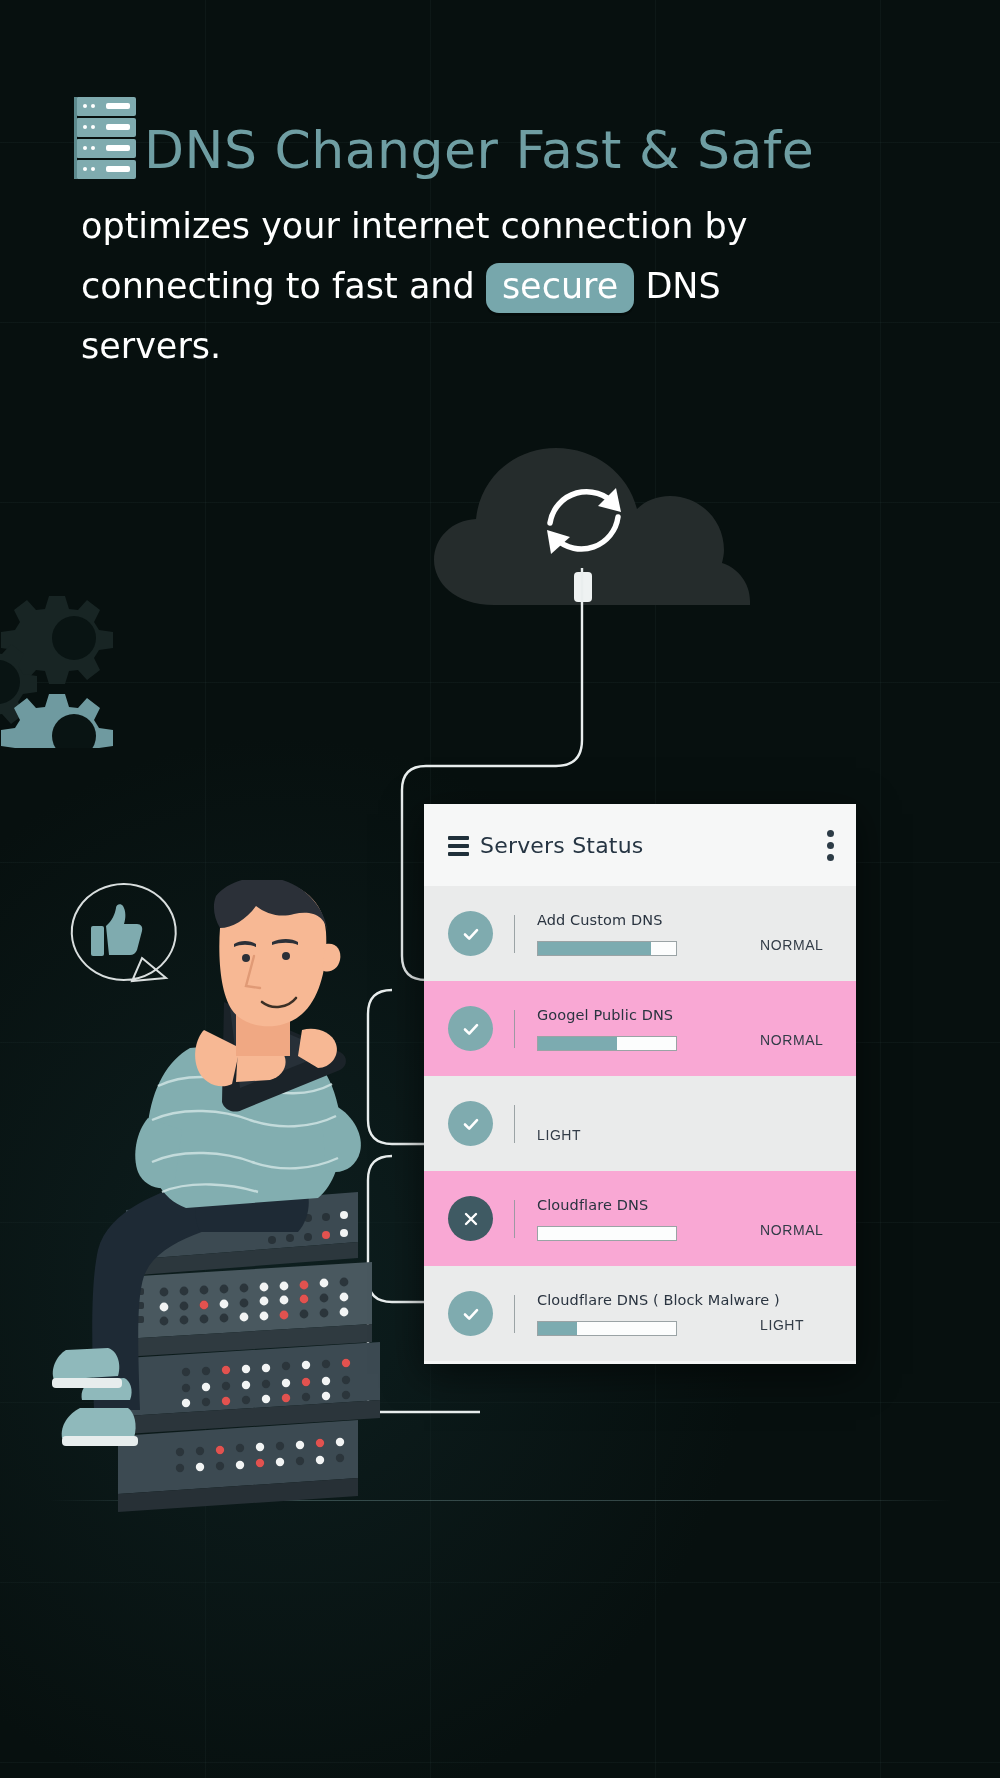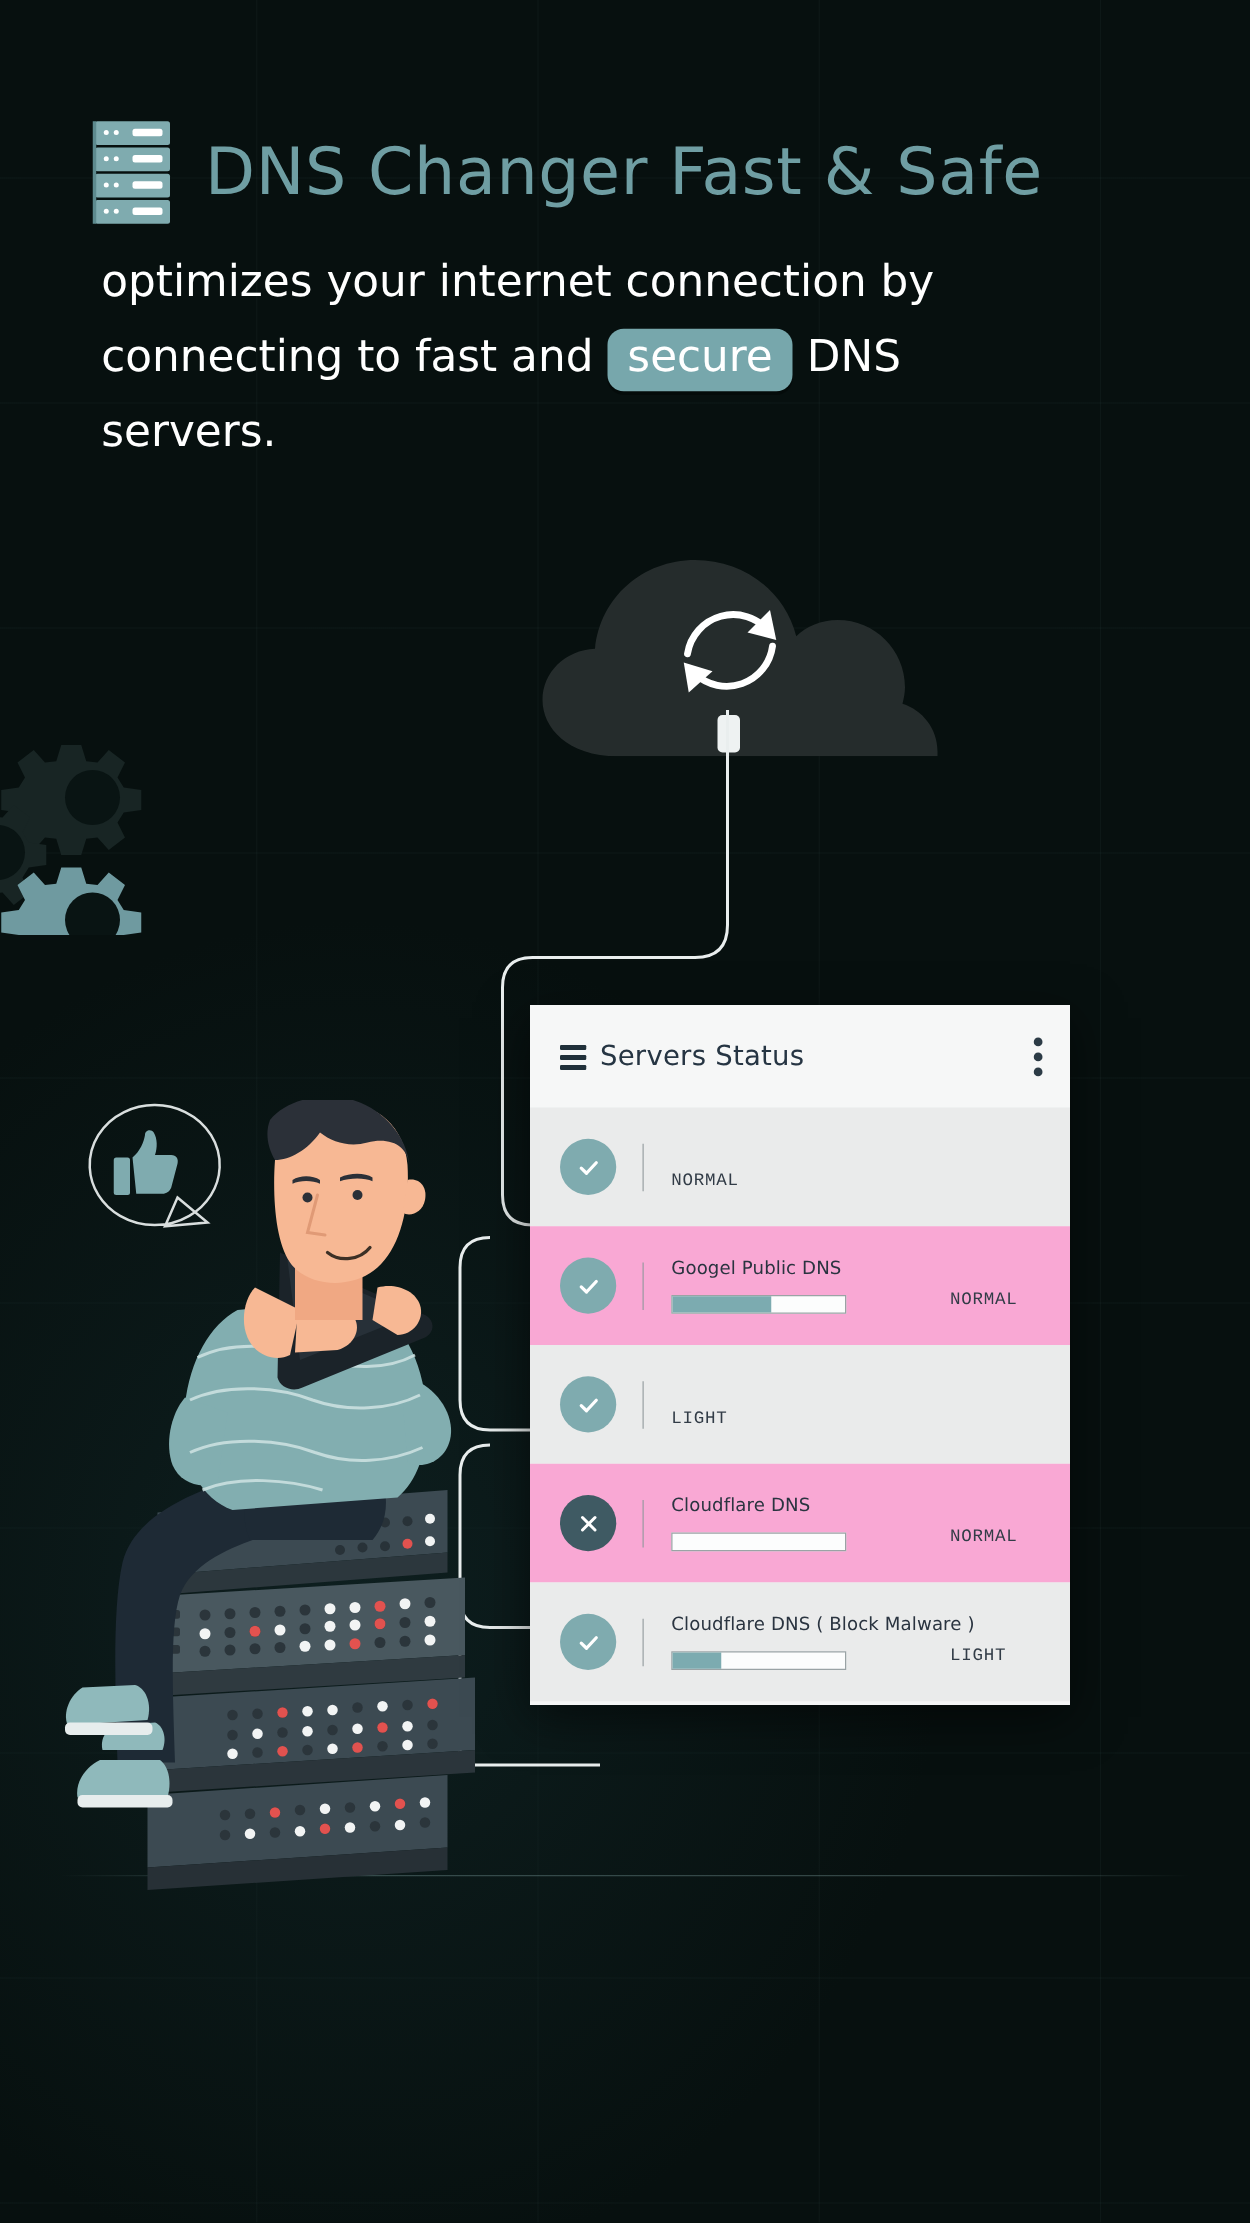--- a/index.html
+++ b/index.html
@@ -24,21 +24,21 @@
     position:absolute; inset:0;
     background:radial-gradient(ellipse 70% 45% at 28% 72%, rgba(16,36,37,.75) 0%, rgba(7,16,15,0) 68%);
   }
   #floor-line{
     position:absolute; left:48px; right:48px; top:1500px; height:1px;
     background:linear-gradient(to right, rgba(150,190,190,0) 0%, rgba(150,190,190,.30) 18%, rgba(150,190,190,.30) 82%, rgba(150,190,190,0) 100%);
   }
 
   
   #headline-block{ position:absolute; left:74px; top:96px; width:860px; }
-  #title-row{ display:flex; align-items:center; gap:24px; }
+  #title-row{ display:flex; align-items:flex-end; gap:4px; }
   #server-logo-icon{ width:66px; height:84px; flex:0 0 auto; }
   #app-title{
     font-size:52px; font-weight:400; letter-spacing:.5px;
     color:#6f9ea3; white-space:nowrap;
     font-family:"DejaVu Sans", sans-serif;
   }
   #subtitle{
     margin-top:16px; margin-left:7px;
     font-size:35px; line-height:1.72; color:#ffffff; font-weight:400;
     max-width:790px;
@@ -122,21 +122,21 @@
     margin-top:13px; width:140px; height:15px;
     background:#fcfdfd; border:1px solid #9aa3a5;
     position:relative;
   }
   .row-bar-fill{ position:absolute; left:0; top:0; bottom:0; background:#7cabb0; }
 
   .row-status{
     flex:0 0 auto; width:96px; text-align:left;
     font-size:14px; color:#323c47; letter-spacing:.6px;
     padding-top:22px;
-    font-family:Liberation Mono, monospace;
+    font-family:Liberation Sans, sans-serif;
   }
 </style>
 </head>
 <body>
 
 <div id="bg-grid"></div>
 <div id="bg-vignette"></div>
 <div id="floor-line"></div>
 
 <div id="headline-block">
@@ -426,20 +426,26 @@
   </div>
 
   <div id="server-rows">
       <div class="server-row odd">
         <div class="status-circle ok">
           <svg width="22" height="22" viewBox="0 0 22 22">
             <path d="M5 11.5 L9.2 15.6 L17 7.2" fill="none" stroke="#ffffff" stroke-width="2.6" stroke-linecap="round" stroke-linejoin="round"></path>
           </svg>
         </div>
         <div class="row-divider"></div>
+        <div class="row-body">
+          <div class="row-label">Add Custom DNS</div>
+          <div class="row-bar-track">
+            <div class="row-bar-fill" style="width:82%"></div>
+          </div>
+        </div>
         <div class="row-status">NORMAL</div>
       </div>
       <div class="server-row even">
         <div class="status-circle ok">
           <svg width="22" height="22" viewBox="0 0 22 22">
             <path d="M5 11.5 L9.2 15.6 L17 7.2" fill="none" stroke="#ffffff" stroke-width="2.6" stroke-linecap="round" stroke-linejoin="round"></path>
           </svg>
         </div>
         <div class="row-divider"></div>
         <div class="row-body">

